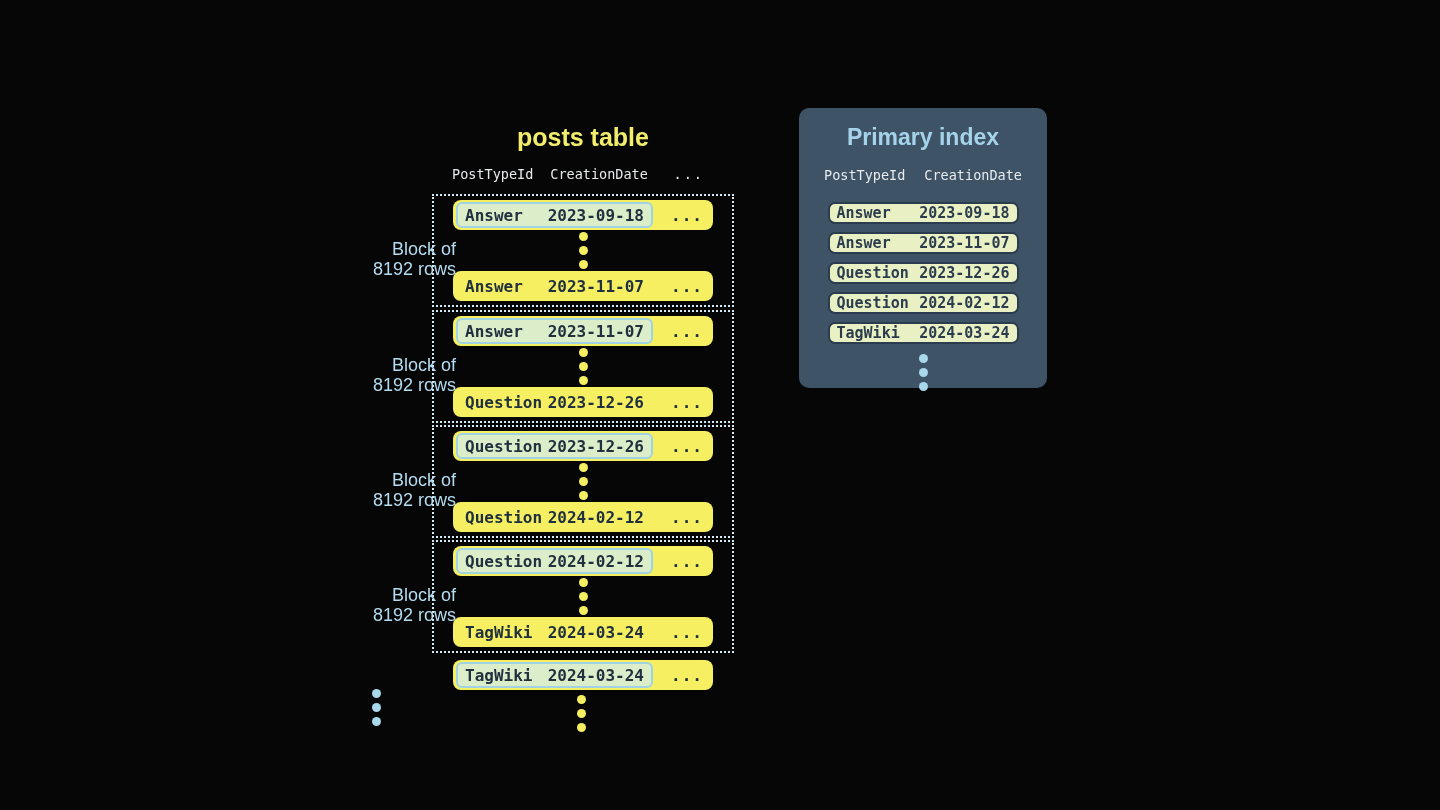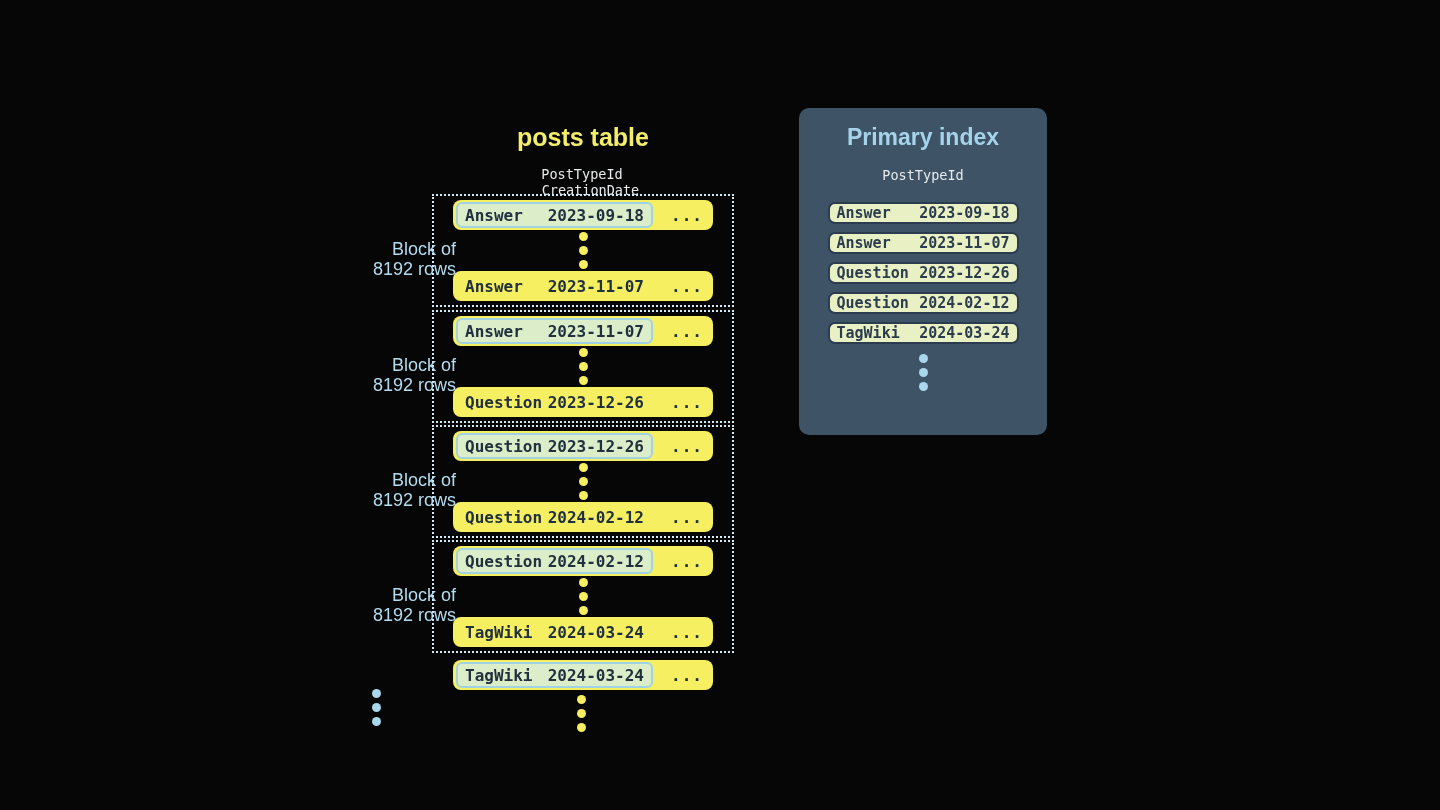--- a/index.html
+++ b/index.html
@@ -24,21 +24,20 @@
     text-align: center;
     font-family: "Liberation Sans", sans-serif;
     font-size: 25px; font-weight: 600;
     color: #f2ed6a;
   }
   .col-header {
     position: absolute;
     display: flex; align-items: center;
     font-size: 13.5px;
     color: #e8eaec;
-    flex-direction: column;
   }
   .posts-header { left: 452px; top: 166px; width: 260px; }
   .posts-header .c2 { margin-left: 17px; }
   .posts-header .ell { margin-left: auto; margin-right: 8px; letter-spacing: 2px; }
 
   .block {
     position: absolute;
     left: 432px; width: 302px; height: 113px;
     border: 2px dotted #d2eaf3;
     box-sizing: border-box;
@@ -99,21 +98,21 @@
   .bl3 { top: 470px; }
   .bl4 { top: 585px; }
 
   .tail-row { position: absolute; left: 453px; top: 660px; }
   .tail-dots { position: absolute; left: 577px; top: 695px; }
   .left-dots { position: absolute; left: 372px; top: 689px; }
 
   
   .index-panel {
     position: absolute;
-    left: 799px; top: 108px; width: 248px; height: 327px;
+    left: 799px; top: 108px; width: 248px; height: 280px;
     background: #3e5466;
     border-radius: 10px;
   }
   .pi-title {
     position: absolute;
     left: 0; top: 16px; width: 100%;
     text-align: center;
     font-family: "Liberation Sans", sans-serif;
     font-size: 23px; font-weight: 600;
     color: #a5d3e9;

